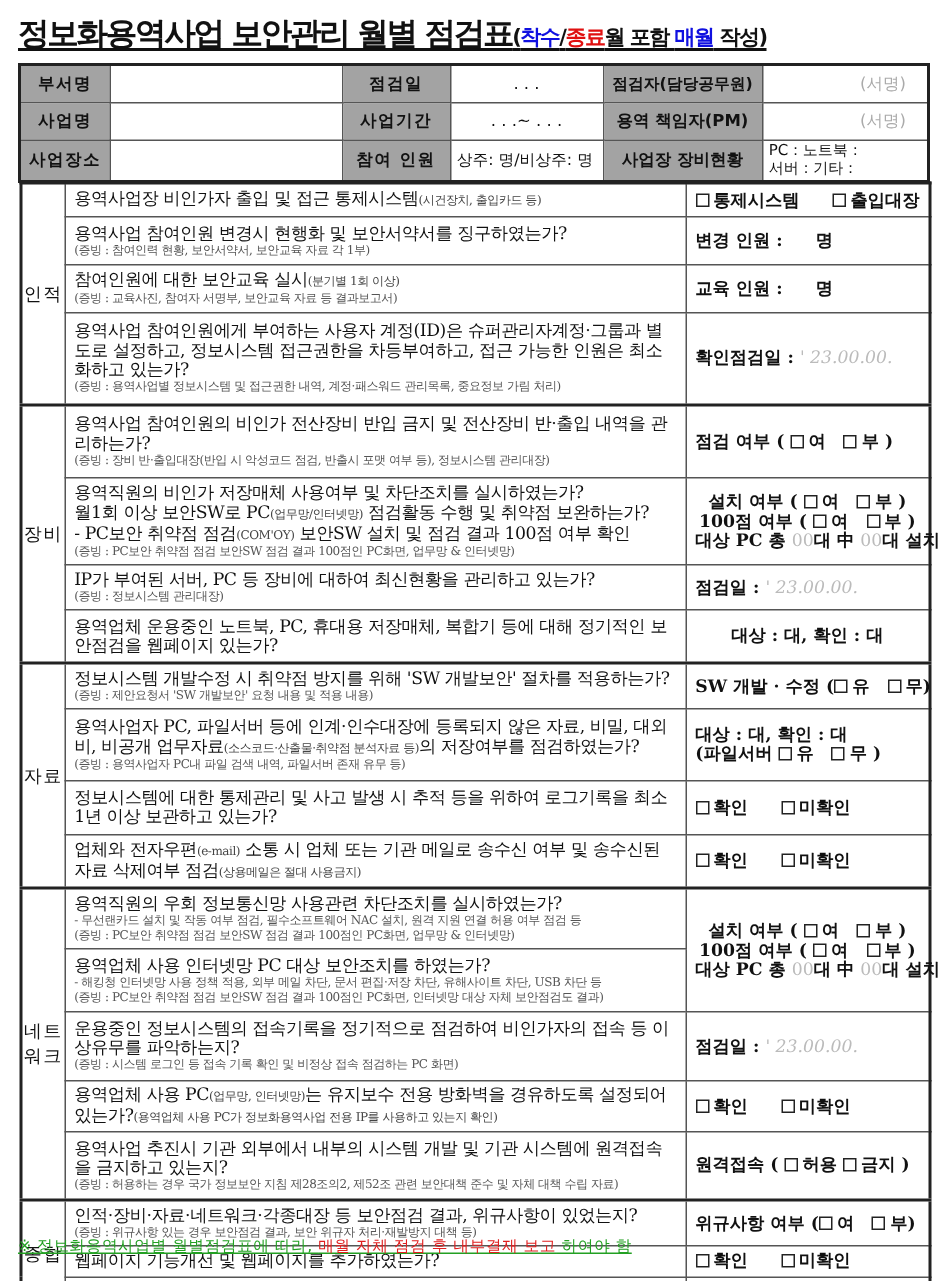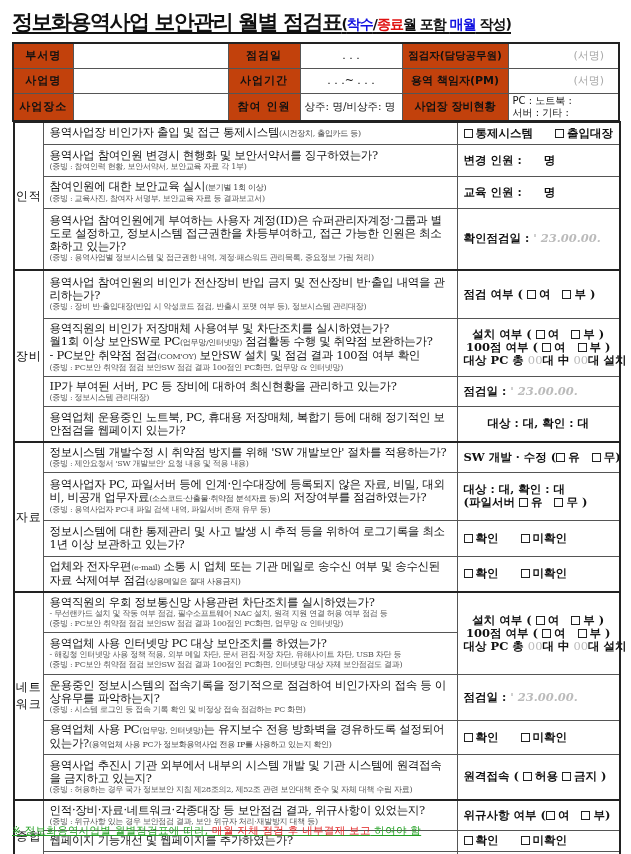--- a/index.html
+++ b/index.html
@@ -9,35 +9,35 @@
   .title-wrap { position: absolute; left: 12px; top: 4px; width: 612px; height: 40px; }
   .title { font-size: 21px; font-weight: bold; letter-spacing: -1.5px; line-height: 36px; white-space: nowrap; text-decoration: underline; text-decoration-thickness: 2px; text-underline-offset: 3px; }
   .title .sub { font-size: 14px; letter-spacing: -1px; text-decoration: none; margin-top: 12px; }
   .blue { color: #1010e0; }
   .red { color: #e01010; }
 
   
   table { border-collapse: collapse; table-layout: fixed; }
   .info { position: absolute; left: 12px; top: 42px; width: 606px; border: 2px solid #222; font-size: 11px; }
   .info td { border: 1px solid #555; height: 25px; padding: 0 4px; white-space: nowrap; overflow: hidden; }
-  .info td.lbl { background: #c2410c; text-align: center; font-weight: bold; letter-spacing: 1px; }
+  .info td.lbl { background: #a3a3a3; text-align: center; font-weight: bold; letter-spacing: 1px; }
   .info td.sign { color: #aaa; text-align: right; padding-right: 14px; font-size: 11px; }
   .info td.small { font-size: 10px; line-height: 12px; padding: 1px 4px; }
 
   
   .main { position: absolute; left: 13px; top: 121px; width: 606px; border: 2px solid #222; font-size: 11px; }
   .main td { border: 1px solid #555; vertical-align: middle; }
   .main td.cat { text-align: center; font-size: 12px; width: 29px; letter-spacing: 1px; }
   .main td.q { padding: 2px 6px; line-height: 13px; font-family: "DejaVu Serif", "Liberation Serif", serif; font-size: 11.5px; letter-spacing: -0.3px; }
   .main td.q .ev { display: block; font-size: 8px; line-height: 10px; color: #555; letter-spacing: -0.3px; }
   .main td.q .sm { font-size: 8px; color: #444; }
   .main td.a { padding: 2px 6px; font-family: "DejaVu Serif", "Liberation Serif", serif; font-weight: bold; font-size: 11.5px; white-space: nowrap; line-height: 13px; }
   .main td.a.center { text-align: center; }
   .main tr.sec-top td { border-top: 2px solid #222; }
-  .date-ph { color: #bbb; font-weight: bold; font-style: italic; }
+  .date-ph { color: #bbb; font-weight: normal; font-style: italic; }
   .count-ph { color: #bbb; font-weight: normal; }
   .box { display: inline-block; width: 9px; height: 9px; border: 1px solid #222; margin-right: 3px; vertical-align: -1px; }
   .gap { display: inline-block; width: 22px; }
   .gap2 { display: inline-block; width: 12px; }
 
   .note { position: absolute; left: 12px; top: 824px; font-size: 10.5px; color: #23a023; letter-spacing: 0.3px; white-space: nowrap; text-decoration: underline; }
   .note .red { color: #e02020; }
 </style>
 </head>
 <body>

